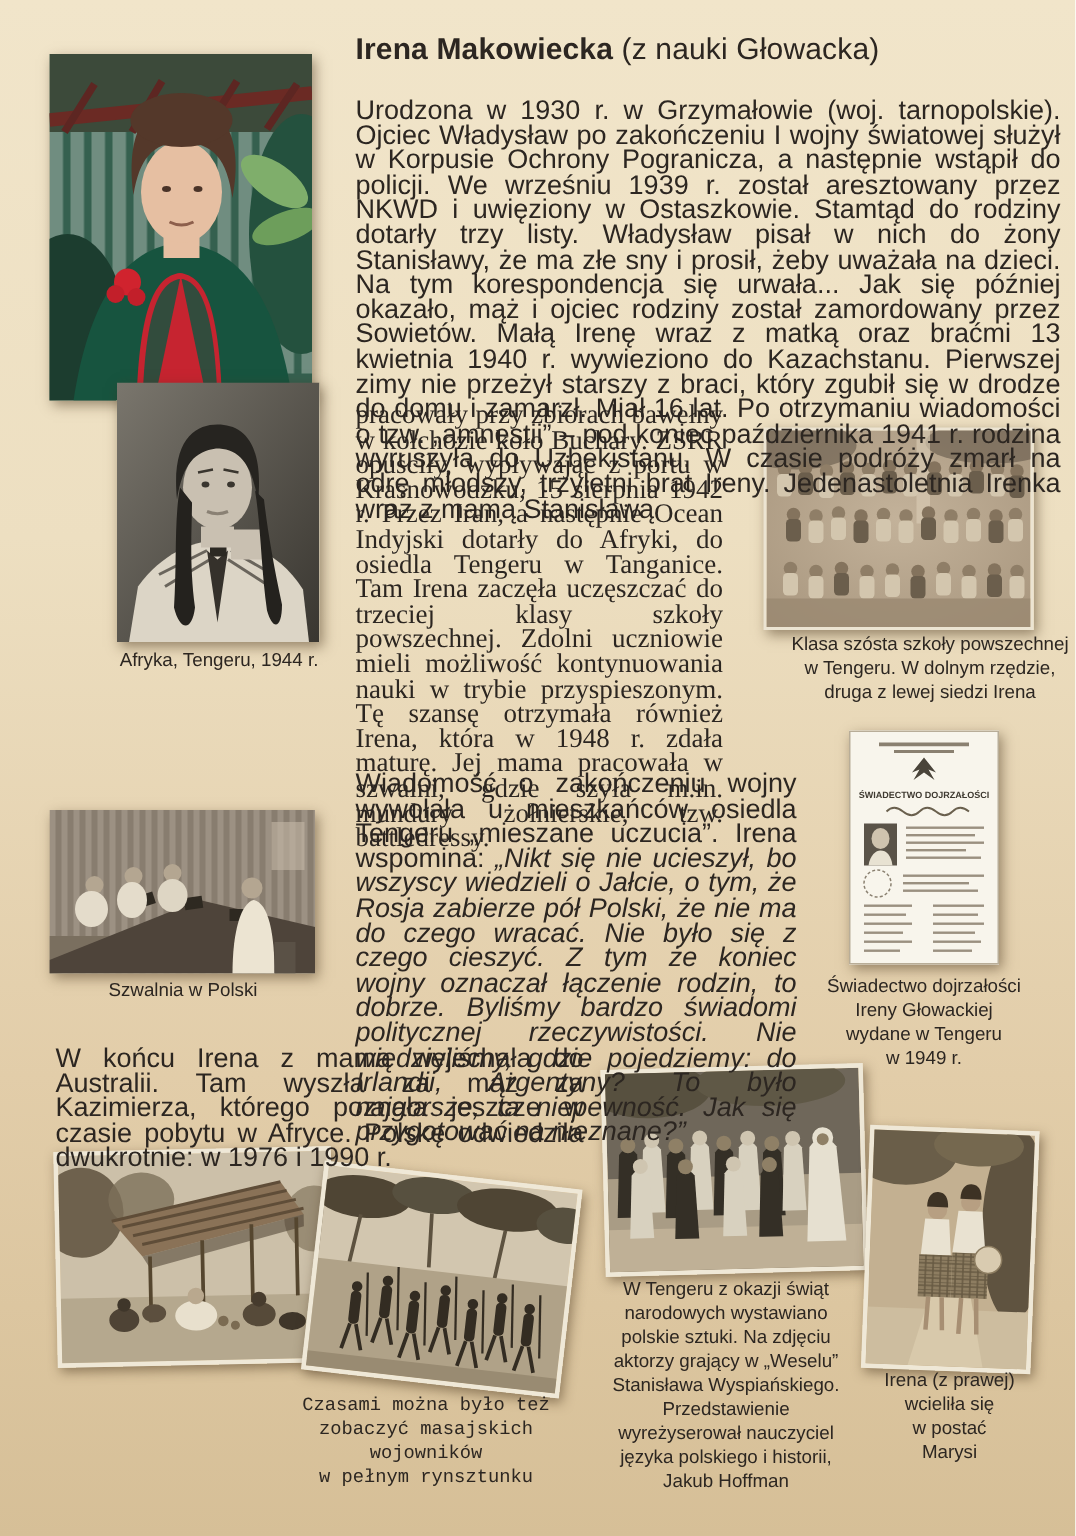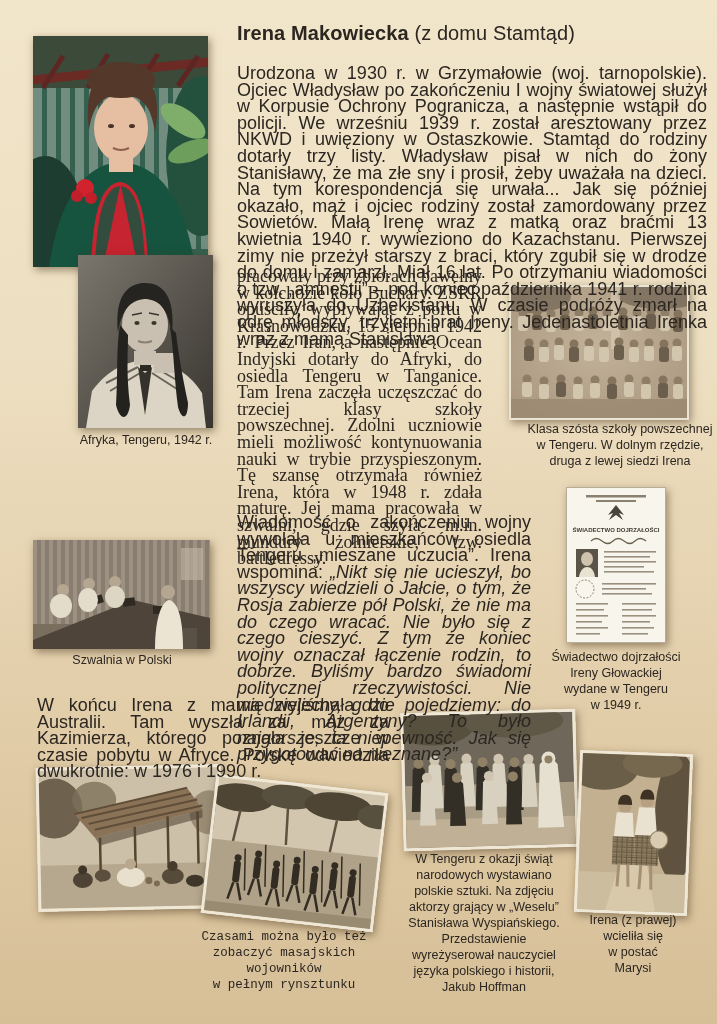--- a/index.html
+++ b/index.html
@@ -333,28 +333,28 @@
       <path d="M40,110 L39,132 M49,110 L50,132" stroke="#a78f73" stroke-width="3"></path>
       <circle cx="66" cy="46" r="6.5" fill="#b79f82"></circle>
       <path d="M59,44 C59,37 62,34 66,34 C71,34 73,38 73,44 Z" fill="#3d3224"></path>
       <path d="M58,52 L74,52 L77,80 L55,80 Z" fill="#e9e2d1"></path>
       <rect x="55" y="80" width="24" height="30" fill="url(#pld)"></rect>
       <circle cx="79" cy="84" r="9" fill="#d9cbb0" stroke="#8d7d61"></circle>
       <path d="M62,110 L61,134 M72,110 L73,134" stroke="#a78f73" stroke-width="3"></path>
     </svg>
   </div>
 
-  <h1><span>Irena Makowiecka</span> <span class="suffix">(z domu Stamtąd)</span></h1>
+  <h1><span>Irena Makowiecka</span> <span class="suffix">(z nauki Głowacka)</span></h1>
 
   <p class="para" id="para-intro">Urodzona w 1930 r. w Grzymałowie (woj. tarnopolskie). Ojciec Władysław po zakończeniu I wojny światowej służył w Korpusie Ochrony Pogranicza, a następnie wstąpił do policji. We wrześniu 1939 r. został aresztowany przez NKWD i uwięziony w Ostaszkowie. Stamtąd do rodziny dotarły trzy listy. Władysław pisał w nich do żony Stanisławy, że ma złe sny i prosił, żeby uważała na dzieci. Na tym korespondencja się urwała... Jak się później okazało, mąż i ojciec rodziny został zamordowany przez Sowietów. Małą Irenę wraz z matką oraz braćmi 13 kwietnia 1940 r. wywieziono do Kazachstanu. Pierwszej zimy nie przeżył starszy z braci, który zgubił się w drodze do domu i zamarzł. Miał 16 lat. Po otrzymaniu wiadomości o tzw. „amnestii” – pod koniec października 1941 r. rodzina wyruszyła do Uzbekistanu. W czasie podróży zmarł na odrę młodszy, trzyletni brat Ireny. Jedenastoletnia Irenka wraz z mamą Stanisławą</p>
   <p class="para" id="para-africa">pracowały przy zbiorach bawełny w kołchozie koło Buchary. ZSRR opuściły, wypływając z portu w Krasnowodzku, 15 sierpnia 1942 r. Przez Iran, a następnie Ocean Indyjski dotarły do Afryki, do osiedla Tengeru w Tanganice. Tam Irena zaczęła uczęszczać do trzeciej klasy szkoły powszechnej. Zdolni uczniowie mieli możliwość kontynuowania nauki w trybie przyspieszonym. Tę szansę otrzymała również Irena, która w 1948 r. zdała maturę. Jej mama pracowała w szwalni, gdzie szyła m.in. mundury żołnierskie, tzw. battledressy.</p>
   <p class="para" id="para-news"><span>Wiadomość o zakończeniu wojny wywołała u mieszkańców osiedla Tengeru „mieszane uczucia”. Irena wspomina:</span> <span class="quote">„Nikt się nie ucieszył, bo wszyscy wiedzieli o Jałcie, o tym, że Rosja zabierze pół Polski, że nie ma do czego wracać. Nie było się z czego cieszyć. Z tym że koniec wojny oznaczał łączenie rodzin, to dobrze. Byliśmy bardzo świadomi politycznej rzeczywistości. Nie wiedzieliśmy, gdzie pojedziemy: do Irlandii, Argentyny? To było najgorsze, ta niepewność. Jak się przygotować na nieznane?”</span></p>
   <p class="para" id="para-australia">W końcu Irena z mamą wyjechała do Australii. Tam wyszła za mąż za Kazimierza, którego poznała jeszcze w czasie pobytu w Afryce. Polskę odwiedziła dwukrotnie: w 1976 i 1990 r.</p>
 
-  <p class="caption" id="cap-afryka">Afryka, Tengeru, 1942 r.</p>
+  <p class="caption" id="cap-afryka">Afryka, Tengeru, 1944 r.</p>
   <p class="caption" id="cap-klasa">Klasa szósta szkoły powszechnej
 w Tengeru. W dolnym rzędzie,
 druga z lewej siedzi Irena</p>
   <p class="caption" id="cap-szwalnia">Szwalnia w Polski</p>
   <p class="caption" id="cap-swiadectwo">Świadectwo dojrzałości
 Ireny Głowackiej
 wydane w Tengeru
 w 1949 r.</p>
   <p class="caption" id="cap-czasami">Czasami można było też
 zobaczyć masajskich

